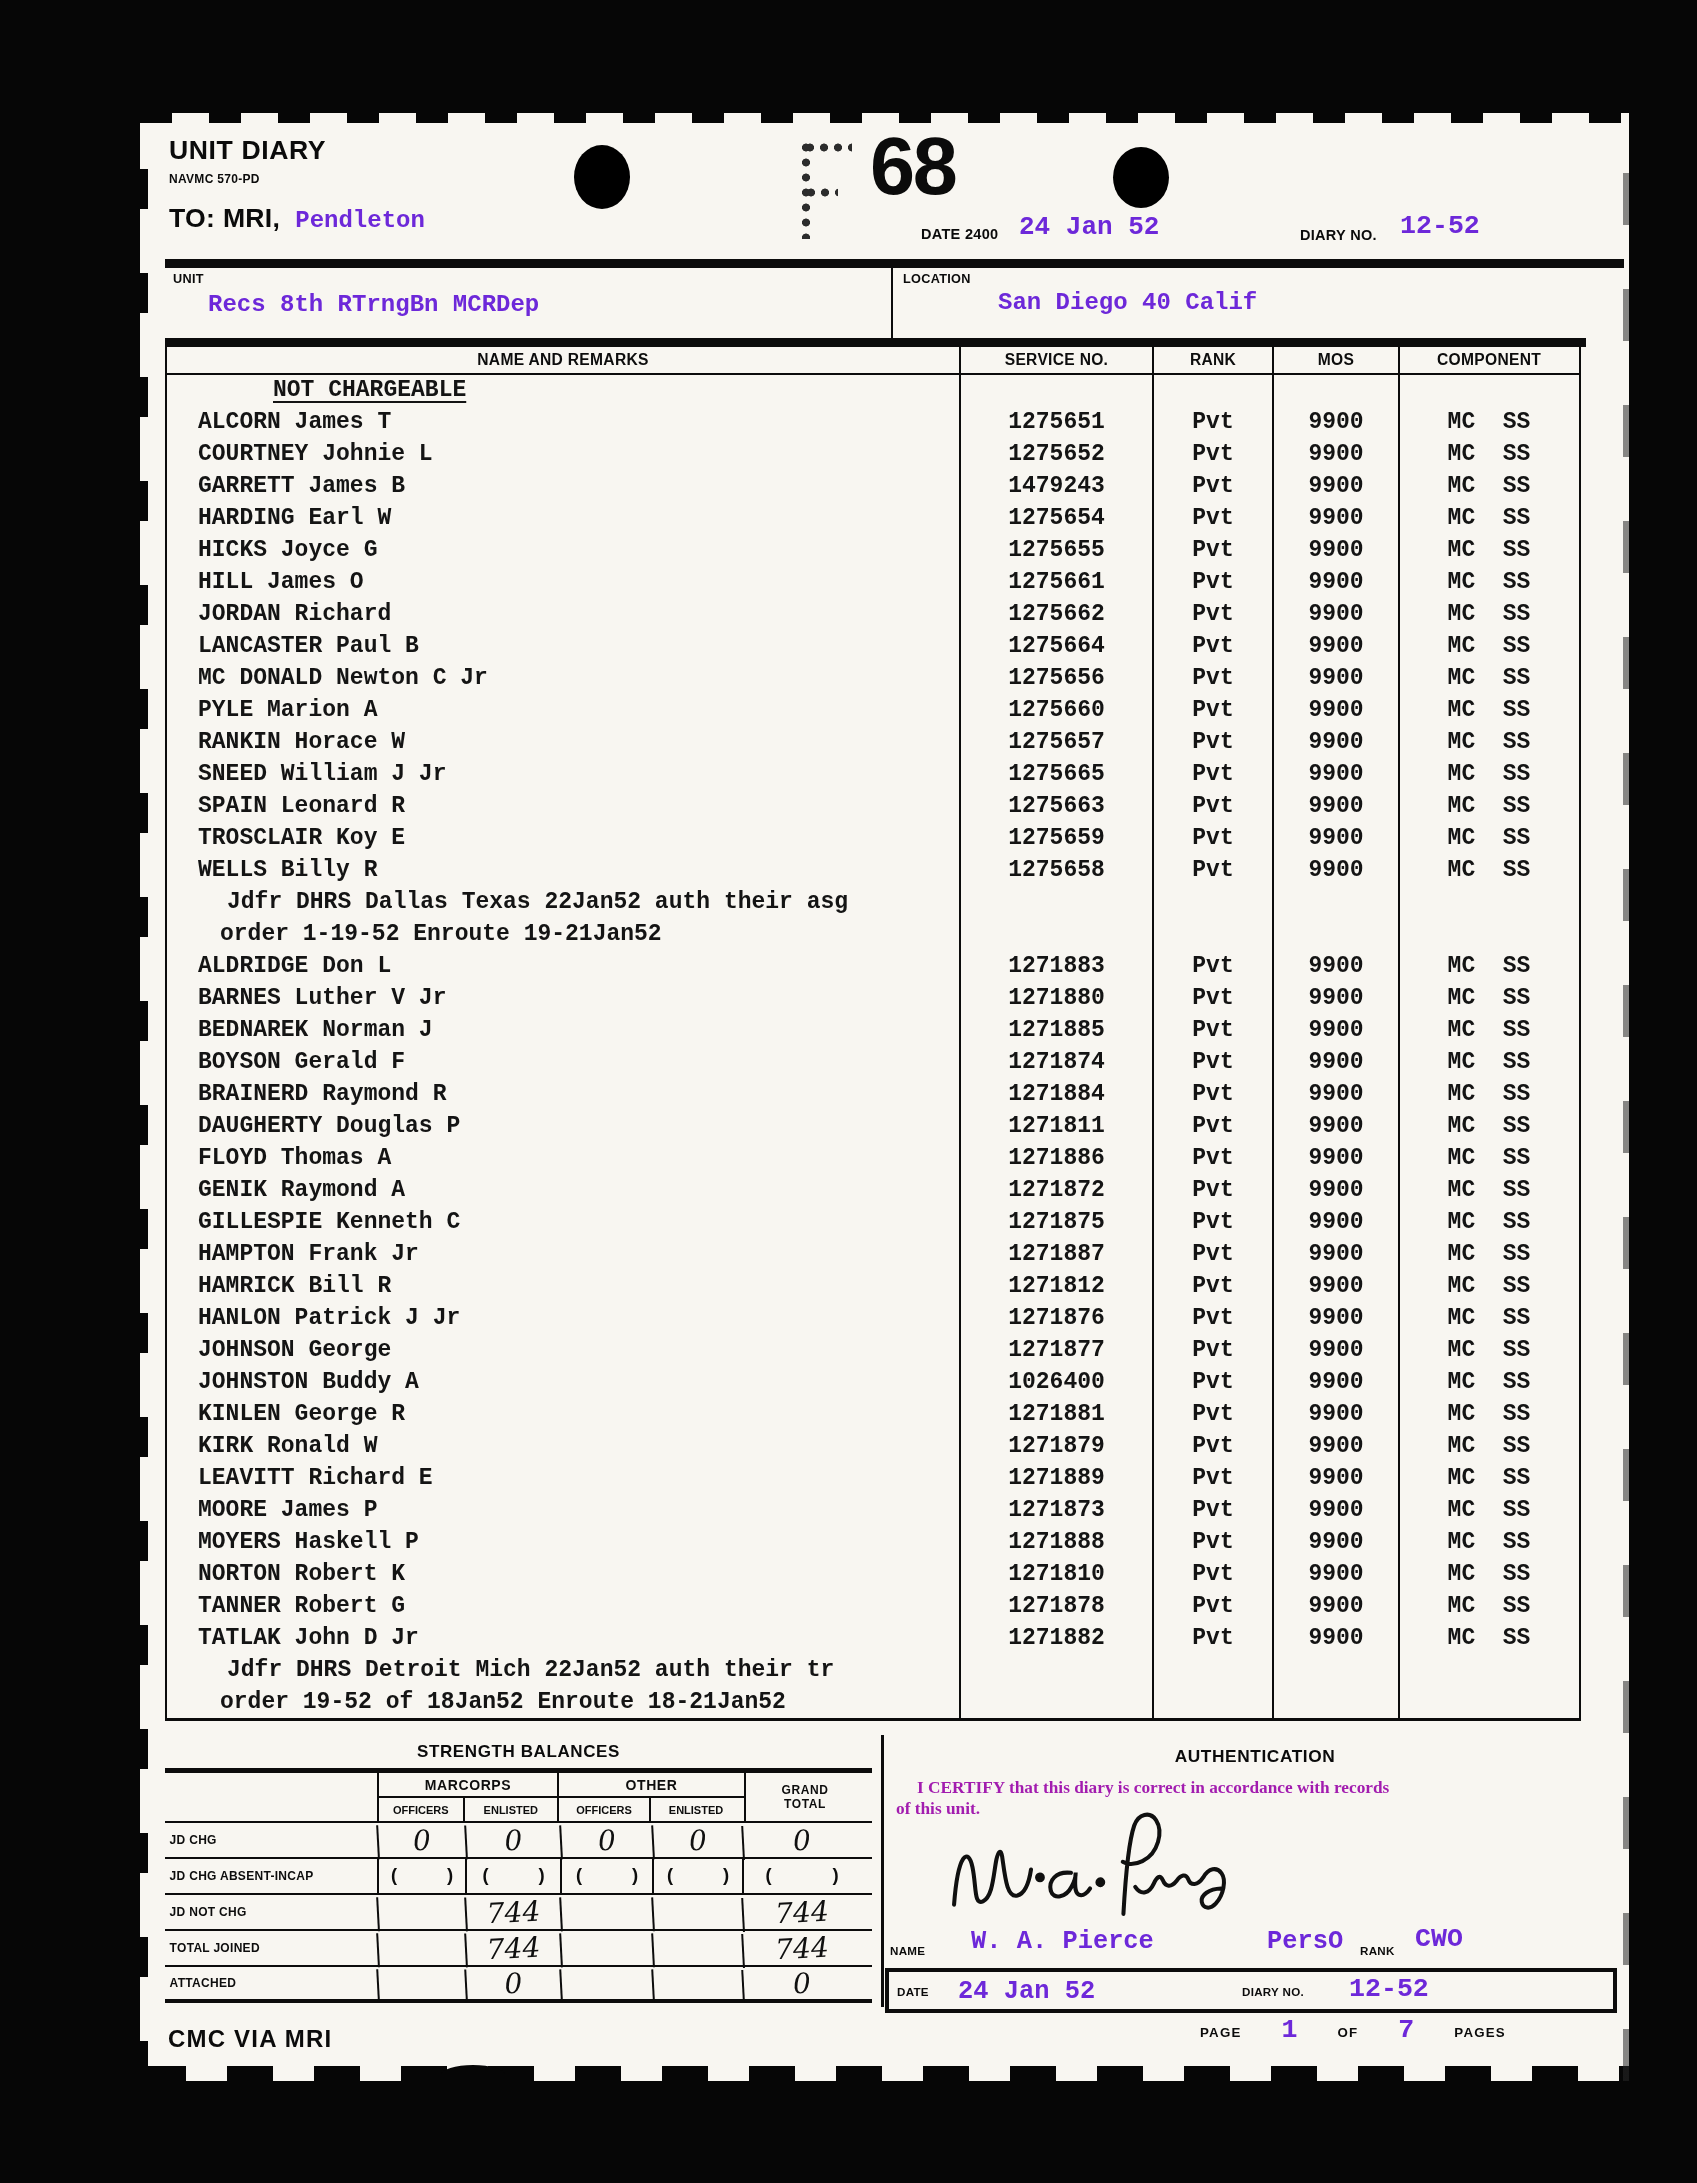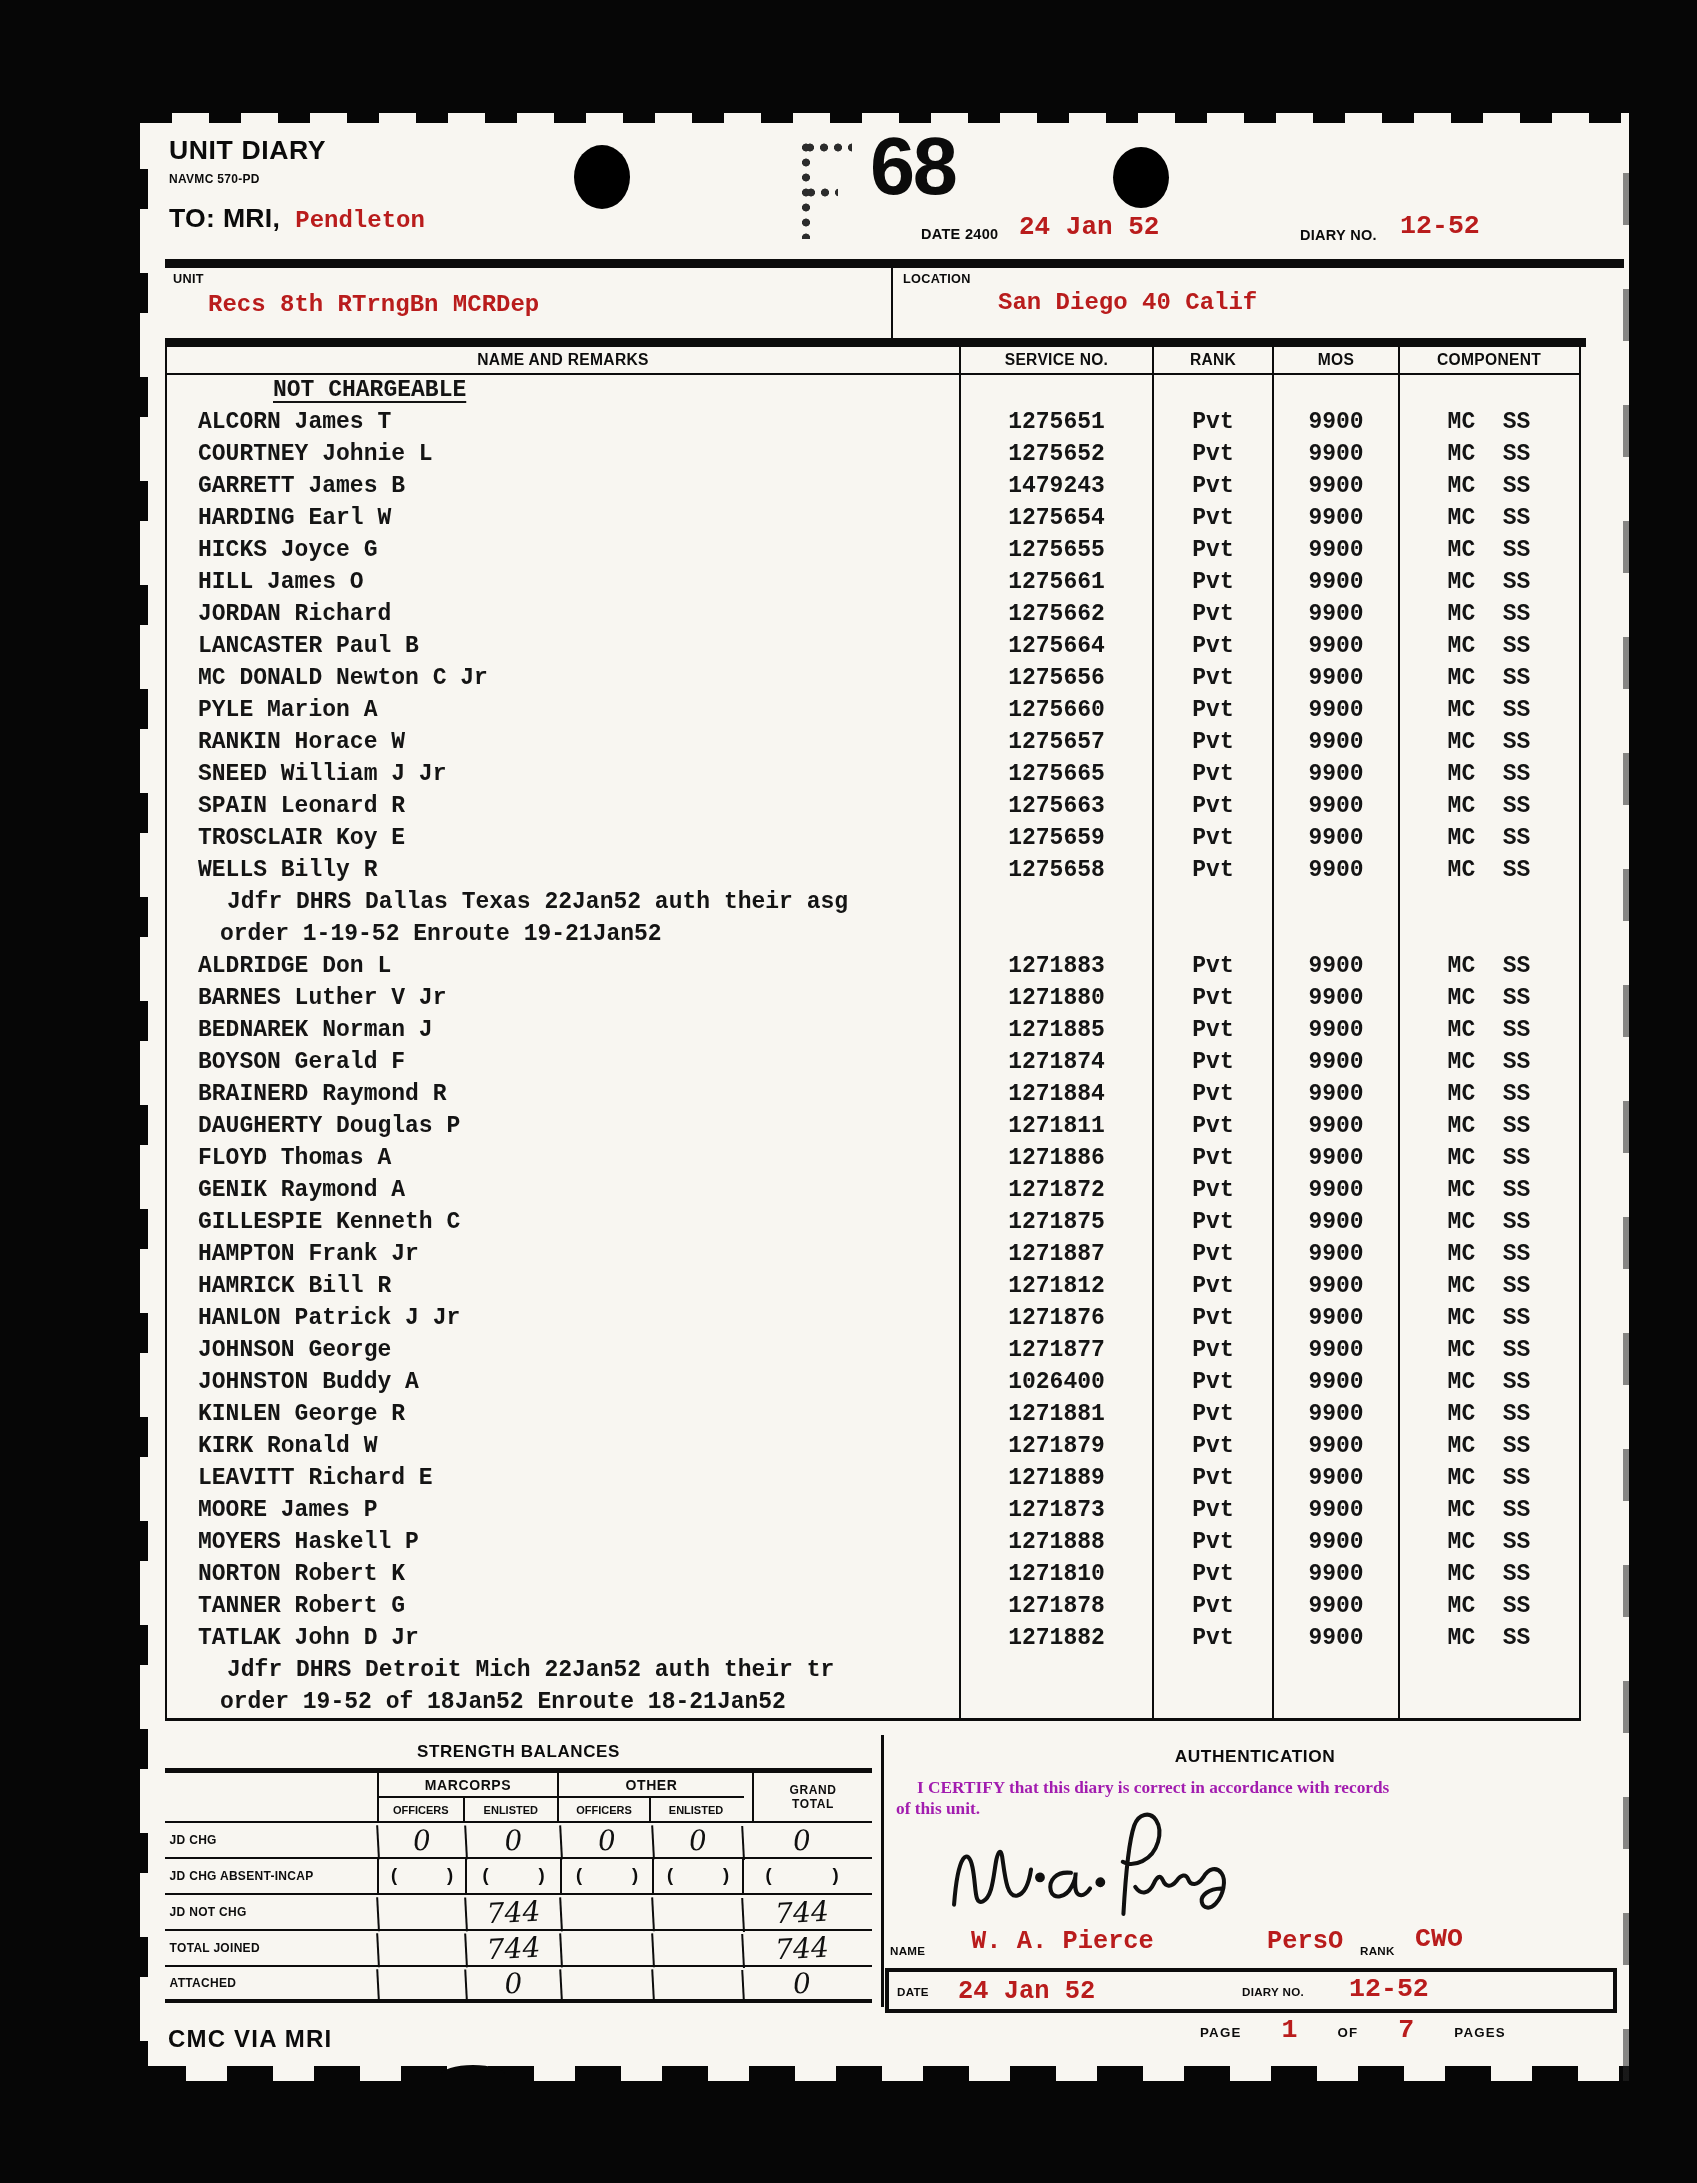--- a/index.html
+++ b/index.html
@@ -1,21 +1,21 @@
 <!DOCTYPE html>
 <html style="font-size:9.3px"><head>
 <meta charset="utf-8">
 <style>
   html,body{margin:0;padding:0;background:#060606;}
   .page{position:relative;width:1698px;height:2183px;background:#060606;overflow:hidden;
         font-family:"Liberation Sans",sans-serif;color:#0d0d0d;}
   .paper{position:absolute;left:140px;top:113px;width:1489px;height:1968px;background:#f8f6f1;}
   .abs{position:absolute;}
   .lbl{font-family:"Liberation Sans",sans-serif;font-weight:700;color:#0b0b0b;letter-spacing:0.3px;}
-  .mono{font-family:"Liberation Mono","DejaVu Sans Mono",monospace;font-weight:700;color:#b91c1c;white-space:pre;}
+  .mono{font-family:"Liberation Mono","DejaVu Sans Mono",monospace;font-weight:700;color:#6d28d9;white-space:pre;}
   .serif{font-family:"Liberation Serif","DejaVu Serif",serif;}
 
   
   .title{left:29px;top:22px;font-size:26.6px;font-weight:800;letter-spacing:0.6px;}
   .formnum{left:29px;top:59px;font-size:12px;}
   .to-line{left:29px;top:90px;}
   .to-label{font-size:26.6px;font-weight:800;}
   .to-value{font-size:24px;margin-left:15px;}
   .hole{background:#000;border-radius:50%;}
   .hole-l{left:434px;top:32px;width:56px;height:64px;}
@@ -74,21 +74,21 @@
   .sb-g2{width:187px;}
   .g-label{height:23px;display:flex;align-items:center;justify-content:center;
            font-size:14px;font-weight:800;border-bottom:2.3px solid #0c0c0c;letter-spacing:0.6px;}
   .g-subs{display:flex;height:23px;}
   .g-sub{display:flex;align-items:center;justify-content:center;font-size:11px;font-weight:700;box-sizing:border-box;}
   .g1-off{width:88px;border-right:2.3px solid #0c0c0c;}
   .g1-enl{width:95px;}
   .g2-off{width:92px;border-right:2.3px solid #0c0c0c;}
   .g2-enl{width:90px;}
   .sb-grand{width:120px;border-left:2.3px solid #0c0c0c;box-sizing:border-box;display:flex;flex-direction:column;
-            align-items:center;justify-content:center;font-size:12px;font-weight:700;line-height:1.2;letter-spacing:0.6px;margin-left:8px;}
+            align-items:center;justify-content:center;font-size:12px;font-weight:700;line-height:1.2;letter-spacing:0.6px;}
   .sb-row{display:flex;height:36px;border-bottom:2.3px solid #0c0c0c;box-sizing:border-box;}
   .sb-row:last-child{border-bottom:4px solid #0c0c0c;}
   .sb-label{width:212px;display:flex;align-items:center;padding-left:4.6px;box-sizing:border-box;
             font-size:12px;font-weight:800;letter-spacing:0.3px;}
   .sb-val{box-sizing:border-box;border-left:2.3px solid #0c0c0c;display:flex;align-items:center;justify-content:center;}
   .sb-row .sb-val:nth-child(2){width:88px;}
   .sb-row .sb-val:nth-child(3){width:95px;}
   .sb-row .sb-val:nth-child(4){width:92px;}
   .sb-row .sb-val:nth-child(5){width:90px;}
   .sb-row .sb-val:nth-child(6){width:118px;}

